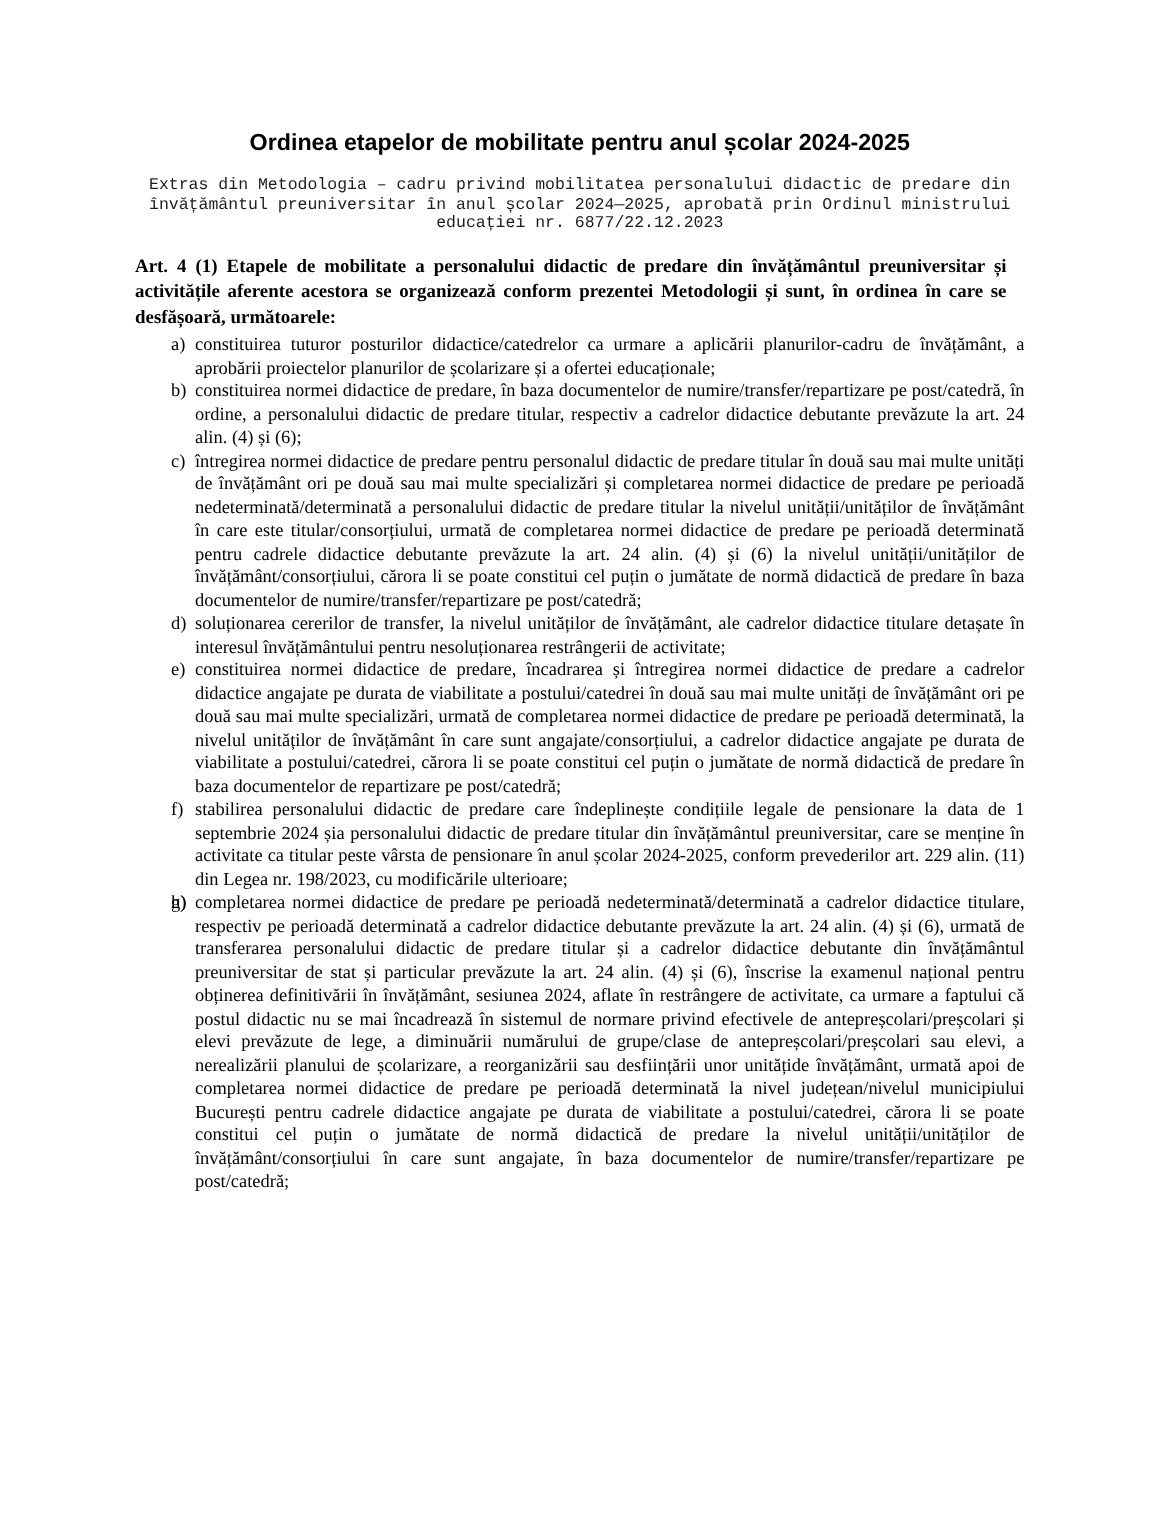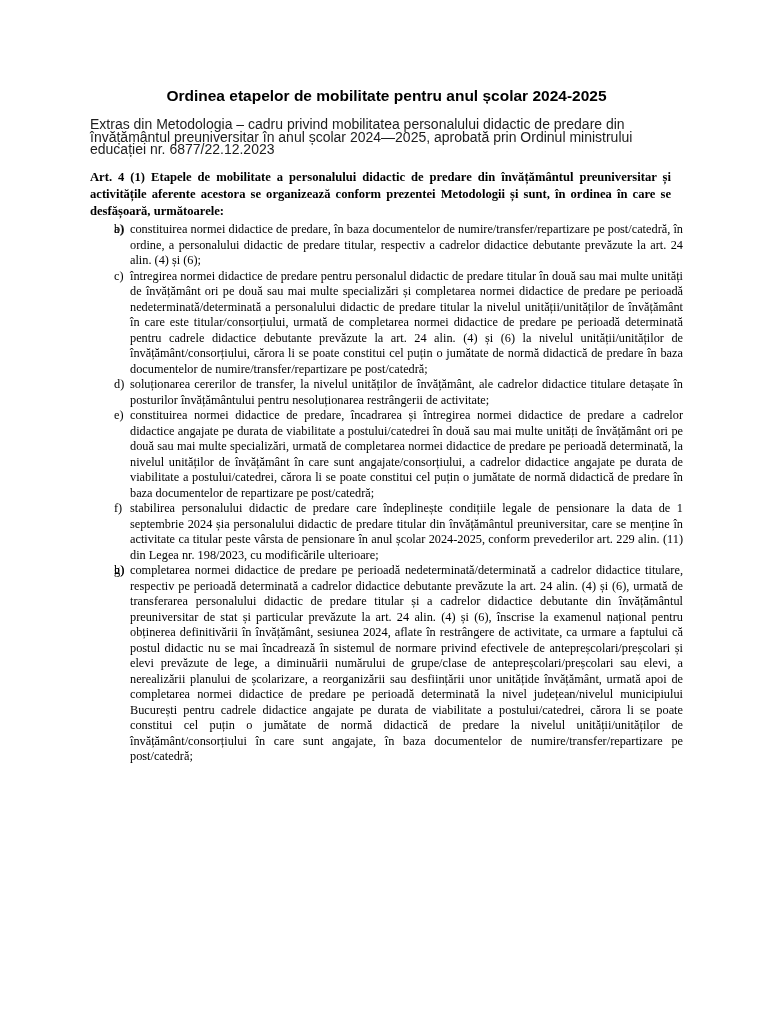--- a/index.html
+++ b/index.html
@@ -24,25 +24,25 @@
     margin: 0;
     font-family: "Liberation Sans", "DejaVu Sans", sans-serif;
     font-weight: 700;
     font-size: 15.5px;
     line-height: 19px;
     text-align: center;
     color: #000000;
   }
   .doc-subtitle {
     margin: 13px 0 0 0;
-    font-family: Liberation Sans, sans-serif;
+    font-family: Liberation Mono, monospace;
     font-weight: 400;
-    font-size: 14px;
+    font-size: 11px;
     line-height: 12.6px;
-    text-align: left;
+    text-align: center;
     color: #1c1c1c;
   }
   .doc-intro {
     margin: 13px 12px 0 0;
     font-family: "Liberation Serif", "DejaVu Serif", serif;
     font-weight: 700;
     font-size: 12.6px;
     line-height: 17.2px;
     text-align: justify;
     color: #000000;
@@ -71,32 +71,33 @@
 </head>
 <body>
 
 <div class="page">
   <h1 class="doc-title">Ordinea etapelor de mobilitate pentru anul școlar 2024-2025</h1>
   <p class="doc-subtitle">Extras din Metodologia – cadru privind mobilitatea personalului didactic de predare din învățământul preuniversitar în anul școlar 2024—2025, aprobată prin Ordinul ministrului educației nr. 6877/22.12.2023</p>
   <p class="doc-intro">Art. 4 (1) Etapele de mobilitate a personalului didactic de predare din învățământul preuniversitar și activitățile aferente acestora se organizează conform prezentei Metodologii și sunt, în ordinea în care se desfășoară, următoarele:</p>
   <ol class="stage-list">
     <li>
       <span class="marker">a)</span>
+      <span class="text">constituirea tuturor posturilor didactice/catedrelor ca urmare a aplicării planurilor-cadru de învățământ, a aprobării proiectelor planurilor de școlarizare și a ofertei educaționale;</span>
     </li>
     <li>
       <span class="marker">b)</span>
       <span class="text">constituirea normei didactice de predare, în baza documentelor de numire/transfer/repartizare pe post/catedră, în ordine, a personalului didactic de predare titular, respectiv a cadrelor didactice debutante prevăzute la art. 24 alin. (4) și (6);</span>
     </li>
     <li>
       <span class="marker">c)</span>
       <span class="text">întregirea normei didactice de predare pentru personalul didactic de predare titular în două sau mai multe unități de învățământ ori pe două sau mai multe specializări și completarea normei didactice de predare pe perioadă nedeterminată/determinată a personalului didactic de predare titular la nivelul unității/unităților de învățământ în care este titular/consorțiului, urmată de completarea normei didactice de predare pe perioadă determinată pentru cadrele didactice debutante prevăzute la art. 24 alin. (4) și (6) la nivelul unității/unităților de învățământ/consorțiului, cărora li se poate constitui cel puțin o jumătate de normă didactică de predare în baza documentelor de numire/transfer/repartizare pe post/catedră;</span>
     </li>
     <li>
       <span class="marker">d)</span>
-      <span class="text">soluționarea cererilor de transfer, la nivelul unităților de învățământ, ale cadrelor didactice titulare detașate în posturilor învățământului pentru nesoluționarea restrângerii de activitate;</span>
+      <span class="text">soluționarea cererilor de transfer, la nivelul unităților de învățământ, ale cadrelor didactice titulare detașate în interesul învățământului pentru nesoluționarea restrângerii de activitate;</span>
     </li>
     <li>
       <span class="marker">e)</span>
       <span class="text">constituirea normei didactice de predare, încadrarea și întregirea normei didactice de predare a cadrelor didactice angajate pe durata de viabilitate a postului/catedrei în două sau mai multe unități de învățământ ori pe două sau mai multe specializări, urmată de completarea normei didactice de predare pe perioadă determinată, la nivelul unităților de învățământ în care sunt angajate/consorțiului, a cadrelor didactice angajate pe durata de viabilitate a postului/catedrei, cărora li se poate constitui cel puțin o jumătate de normă didactică de predare în baza documentelor de repartizare pe post/catedră;</span>
     </li>
     <li>
       <span class="marker">f)</span>
       <span class="text">stabilirea personalului didactic de predare care îndeplinește condițiile legale de pensionare la data de 1 septembrie 2024 șia personalului didactic de predare titular din învățământul preuniversitar, care se menține în activitate ca titular peste vârsta de pensionare în anul școlar 2024-2025, conform prevederilor art. 229 alin. (11) din Legea nr. 198/2023, cu modificările ulterioare;</span>
     </li>
     <li>

